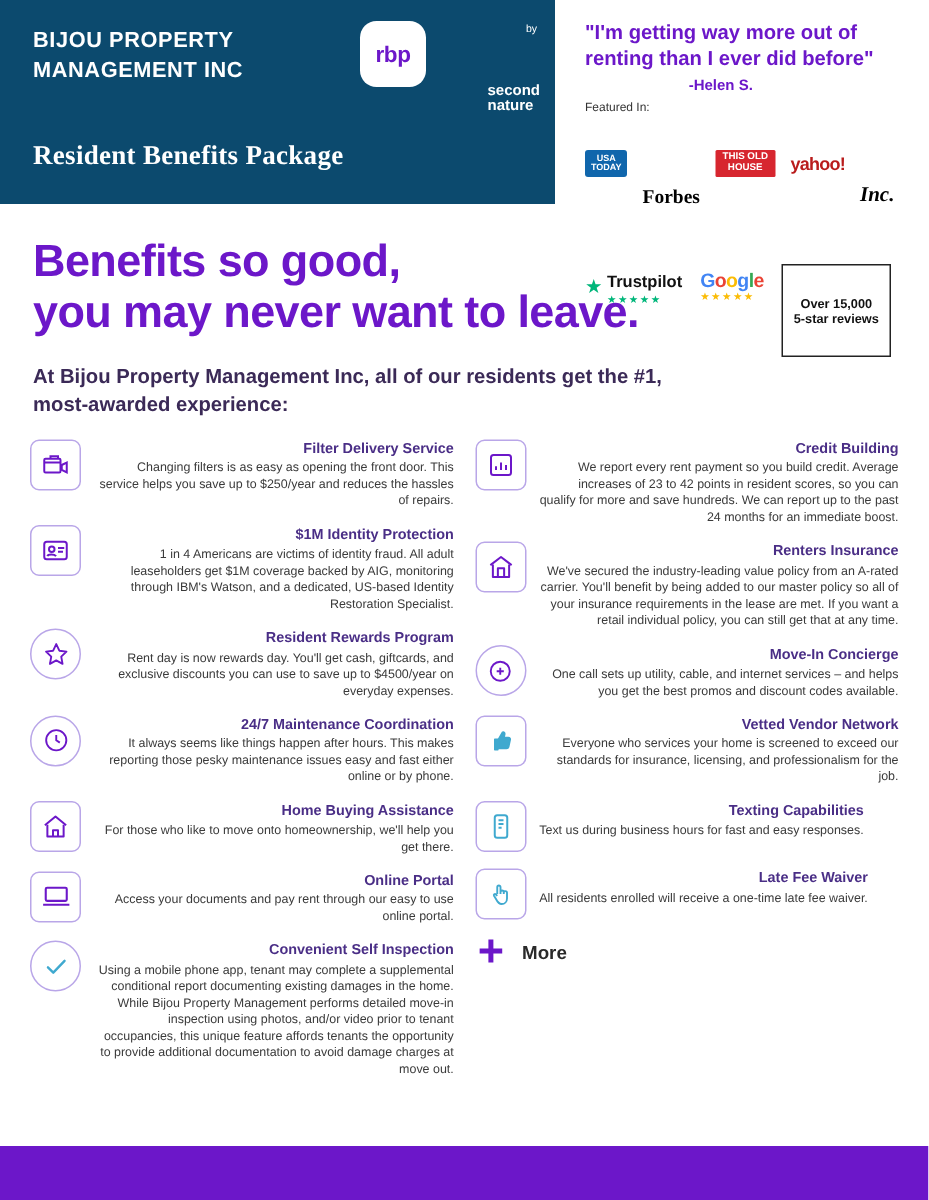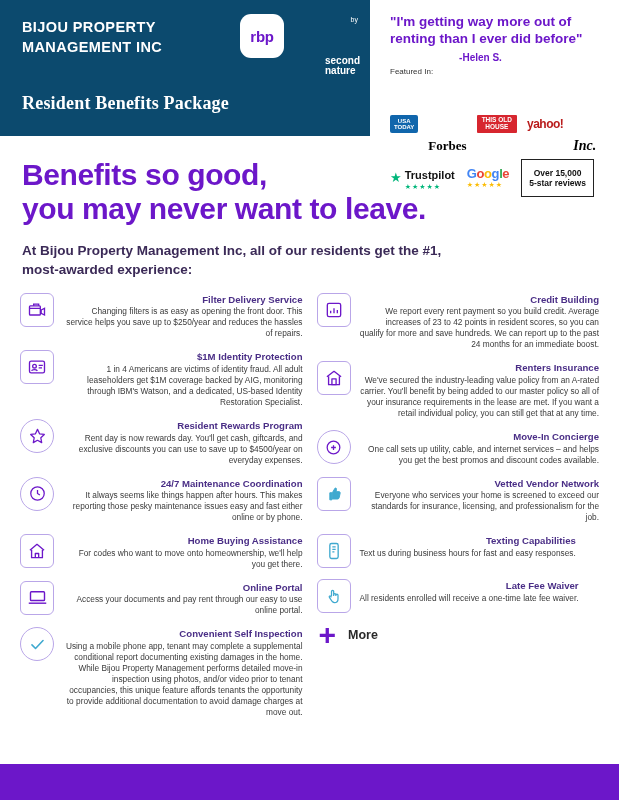--- a/index.html
+++ b/index.html
@@ -95,21 +95,21 @@
     font-size: 10px;
     font-weight: bold;
     text-align: center;
     margin-top: 4px;
     padding-right: 34px;
   }
   .featured-label {
     font-size: 8px;
     color: #333;
     margin-top: 4px;
-    margin-bottom: 18px;
+    margin-bottom: 3px;
   }
   .press-row {
     display: flex;
     align-items: center;
     gap: 10px;
     margin-bottom: 5px;
   }
   .press-usatoday {
     background: #1066AC; color: #fff; font-size: 6px; font-weight: bold;
     border-radius: 2px; padding: 3px 4px; line-height: 1.0; text-align: center;
@@ -125,21 +125,21 @@
   .trustpilot { display: flex; align-items: center; gap: 3px; }
   .tp-star { color: #00B67A; font-size: 13px; }
   .tp-name { font-size: 11px; font-weight: bold; color: #111; }
   .tp-stars { color: #00B67A; font-size: 7px; letter-spacing: 1px; }
   .google-block { text-align: left; }
   .g-word { font-size: 13px; font-weight: bold; letter-spacing: -0.4px; }
   .g-b { color: #4285F4; } .g-r { color: #EA4335; } .g-y { color: #FBBC05; } .g-g { color: #34A853; }
   .g-stars { color: #FBBC05; font-size: 7px; letter-spacing: 1px; }
   .reviews-box {
     border: 1.5px solid #222; font-size: 8.5px; font-weight: bold; color: #111;
-    padding: 8px 7px; line-height: 1.2; text-align: center;
+    padding: 20px 7px; line-height: 1.2; text-align: center; margin-top: 32px;
   }
 
   
   .headline {
     padding: 22px 22px 0 22px;
   }
   .headline h1 {
     color: #6C17C9;
     font-size: 30px;
     font-weight: bold;
@@ -327,21 +327,21 @@
     <div class="benefit">
       <div class="bicon">
         <svg width="20" height="20" viewBox="0 0 24 24" fill="none" stroke="#6C17C9" stroke-width="1.6" stroke-linejoin="round">
           <path d="M3.5 11L12 4l8.5 7"></path>
             <path d="M5.5 10.5V20h13v-9.5"></path>
             <path d="M10 20v-5h4v5"></path>
         </svg>
       </div>
       <div class="btext">
         <div class="btitle">Home Buying Assistance</div>
-        <div class="bdesc">For codes who want to move onto homeownership, we'll help you get there.</div>
+        <div class="bdesc">For those who like to move onto homeownership, we'll help you get there.</div>
       </div>
     </div>
 
     <div class="benefit">
       <div class="bicon">
         <svg width="21" height="21" viewBox="0 0 24 24" fill="none" stroke="#6C17C9" stroke-width="1.6">
           <rect x="4" y="5.5" width="16" height="10" rx="1"></rect>
             <path d="M2 18.5h20"></path>
         </svg>
       </div>

